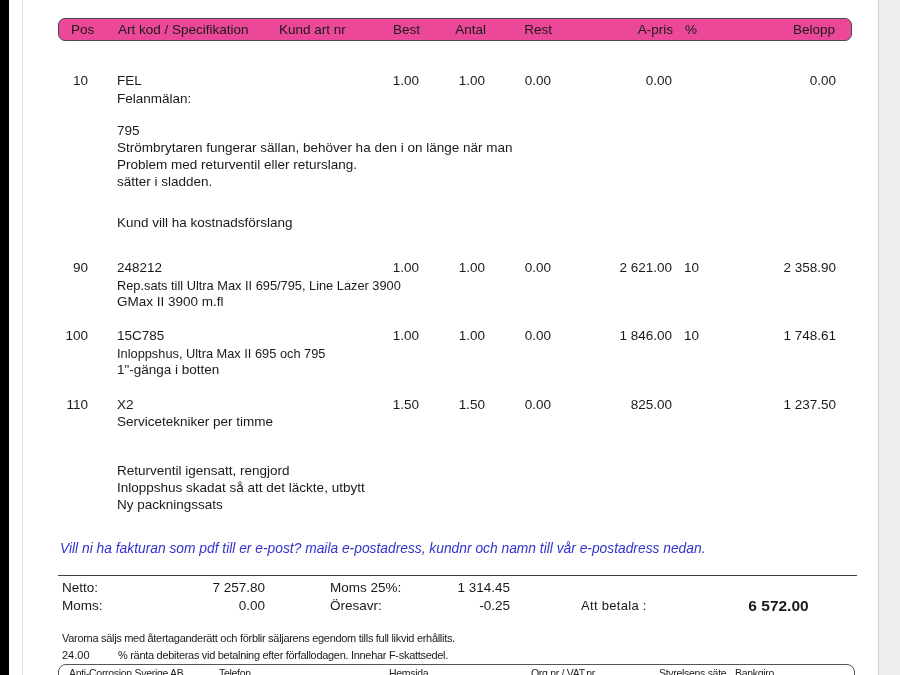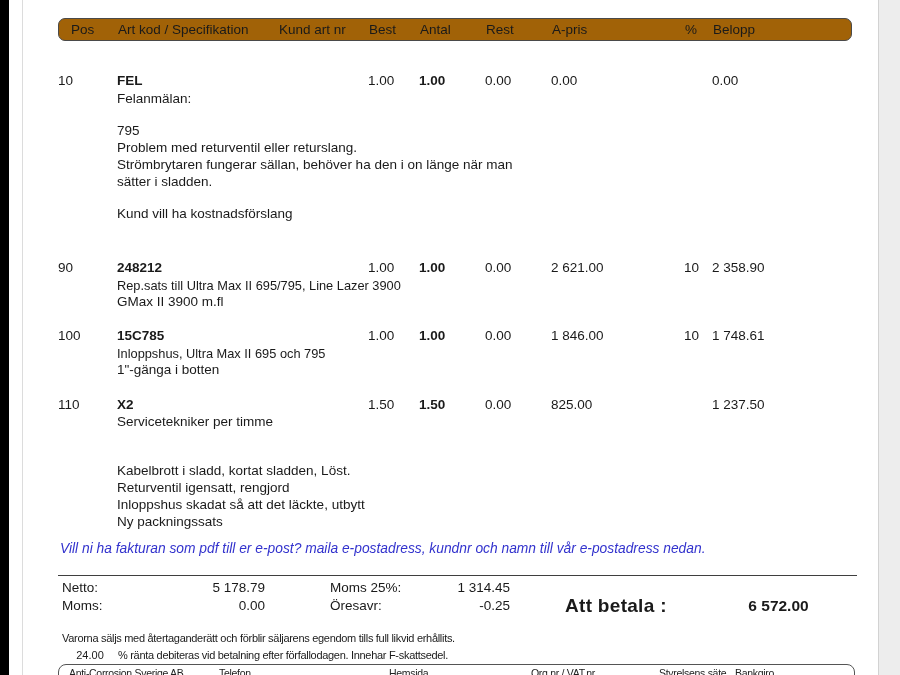--- a/index.html
+++ b/index.html
@@ -13,33 +13,33 @@
   .abs{position:absolute;}
   
   .edge-bar{left:0;top:0;width:9px;height:675px;background:#000;}
   .page-edge-line{left:22px;top:0;width:1px;height:675px;background:#dcdcdc;}
   .right-strip{left:878px;top:0;width:22px;height:675px;background:#ededed;border-left:1px solid #d2d2d2;box-sizing:border-box;}
 
   
   .header-box{
     left:58px;top:18px;width:794px;height:23px;
     border:1.5px solid #4a4a4a;border-radius:7px;box-sizing:border-box;
-    display:flex;align-items:center;background:#a16207;
+    display:flex;align-items:center;background:#ec4899;
   }
   .cols{
     display:grid;width:794px;
     grid-template-columns:30px 190px 90px 51px 66px 66px 121px 40px 1fr;
     font-size:13.5px;line-height:17px;
   }
-  .cols .r{}
+  .cols .r{text-align:right;}
   .cols .l{text-align:left;}
   .pl12{padding-left:12px;}
   .pl29{padding-left:29px;}
   .pr16{padding-right:16px;box-sizing:border-box;}
-  .b{font-weight:bold;}
+  .b{font-weight:normal;}
 
   .item-row{left:58px;}
   .desc{left:117px;font-size:13.5px;line-height:17px;white-space:nowrap;}
   .para{left:117px;font-size:13.5px;line-height:17px;white-space:nowrap;}
   .para div{height:17px;}
 
   .pdf-notice{
     left:60px;top:541px;width:810px;
     color:#3232cd;font-style:italic;font-size:13.8px;white-space:nowrap;
   }
@@ -47,24 +47,24 @@
   .divider{left:58px;top:575px;width:799px;height:0;border-top:1.5px solid #3f3f3f;}
 
   .totals{
     left:62px;top:579px;width:796px;
     display:grid;
     grid-template-columns:68px 135px 65px 95px 85px 55px 155px 1fr;
     grid-auto-rows:18px;
     font-size:13.5px;line-height:18px;
   }
   .totals .r{text-align:right;}
-  .att-label{font-size:19px;font-weight:bold;letter-spacing:.3px;}
+  .att-label{font-size:13px;font-weight:normal;letter-spacing:.3px;margin-left:16px;}
   .att-value{font-size:15.5px;font-weight:bold;text-align:center;padding-right:21px;box-sizing:border-box;}
 
-  .terms{left:62px;font-size:11px;line-height:13px;letter-spacing:-0.3px;white-space:nowrap;text-align:center;}
+  .terms{left:62px;font-size:11px;line-height:13px;letter-spacing:-0.3px;white-space:nowrap;}
   .terms-rate{display:inline-block;width:56px;letter-spacing:0;}
 
   .footer-box{
     left:58px;top:664px;width:797px;height:42px;
     border:1.5px solid #555;border-radius:8px;box-sizing:border-box;background:#fff;
   }
   .footer-label{position:absolute;top:2px;font-size:10.5px;letter-spacing:-0.3px;white-space:nowrap;color:#222;}
 </style>
 </head>
 <body>
@@ -95,25 +95,25 @@
   <div class="r b">1.00</div>
   <div class="r">0.00</div>
   <div class="r">0.00</div>
   <div class="l pl12"></div>
   <div class="r pr16">0.00</div>
 </div>
 <div class="abs desc" style="top:90px">Felanmälan:</div>
 
 <div class="abs para" style="top:122px">
   <div>795</div>
+  <div>Strömbrytaren fungerar sällan, behöver ha den i on länge när man</div>
   <div>Problem med returventil eller returslang.</div>
-  <div>Strömbrytaren fungerar sällan, behöver ha den i on länge när man</div>
   <div>sätter i sladden.</div>
 </div>
-<div class="abs para" style="top:205px">Kund vill ha kostnadsförslang</div>
+<div class="abs para" style="top:214px">Kund vill ha kostnadsförslang</div>
 
 <div class="abs item-row cols" style="top:259px">
   <div class="r">90</div>
   <div class="l pl29 b">248212</div>
   <div class="l"></div>
   <div class="r">1.00</div>
   <div class="r b">1.00</div>
   <div class="r">0.00</div>
   <div class="r">2 621.00</div>
   <div class="l pl12">10</div>
@@ -143,32 +143,31 @@
   <div class="r">1.50</div>
   <div class="r b">1.50</div>
   <div class="r">0.00</div>
   <div class="r">825.00</div>
   <div class="l pl12"></div>
   <div class="r pr16">1 237.50</div>
 </div>
 <div class="abs desc" style="top:413px">Servicetekniker per timme</div>
 
 <div class="abs para" style="top:462px">
-  <div>Kabelbrott i sladd, kortat sladden, Löst.</div>
   <div>Returventil igensatt, rengjord</div>
   <div>Inloppshus skadat så att det läckte, utbytt</div>
   <div>Ny packningssats</div>
 </div>
 
 <div class="abs pdf-notice">Vill ni ha fakturan som pdf till er e-post? maila e-postadress, kundnr och namn till vår e-postadress nedan.</div>
 
 <div class="abs divider"></div>
 <div class="abs totals">
   <div>Netto:</div>
-  <div class="r">5 178.79</div>
+  <div class="r">7 257.80</div>
   <div></div>
   <div>Moms 25%:</div>
   <div class="r">1 314.45</div>
   <div></div>
   <div></div>
   <div></div>
 
   <div>Moms:</div>
   <div class="r">0.00</div>
   <div></div>

